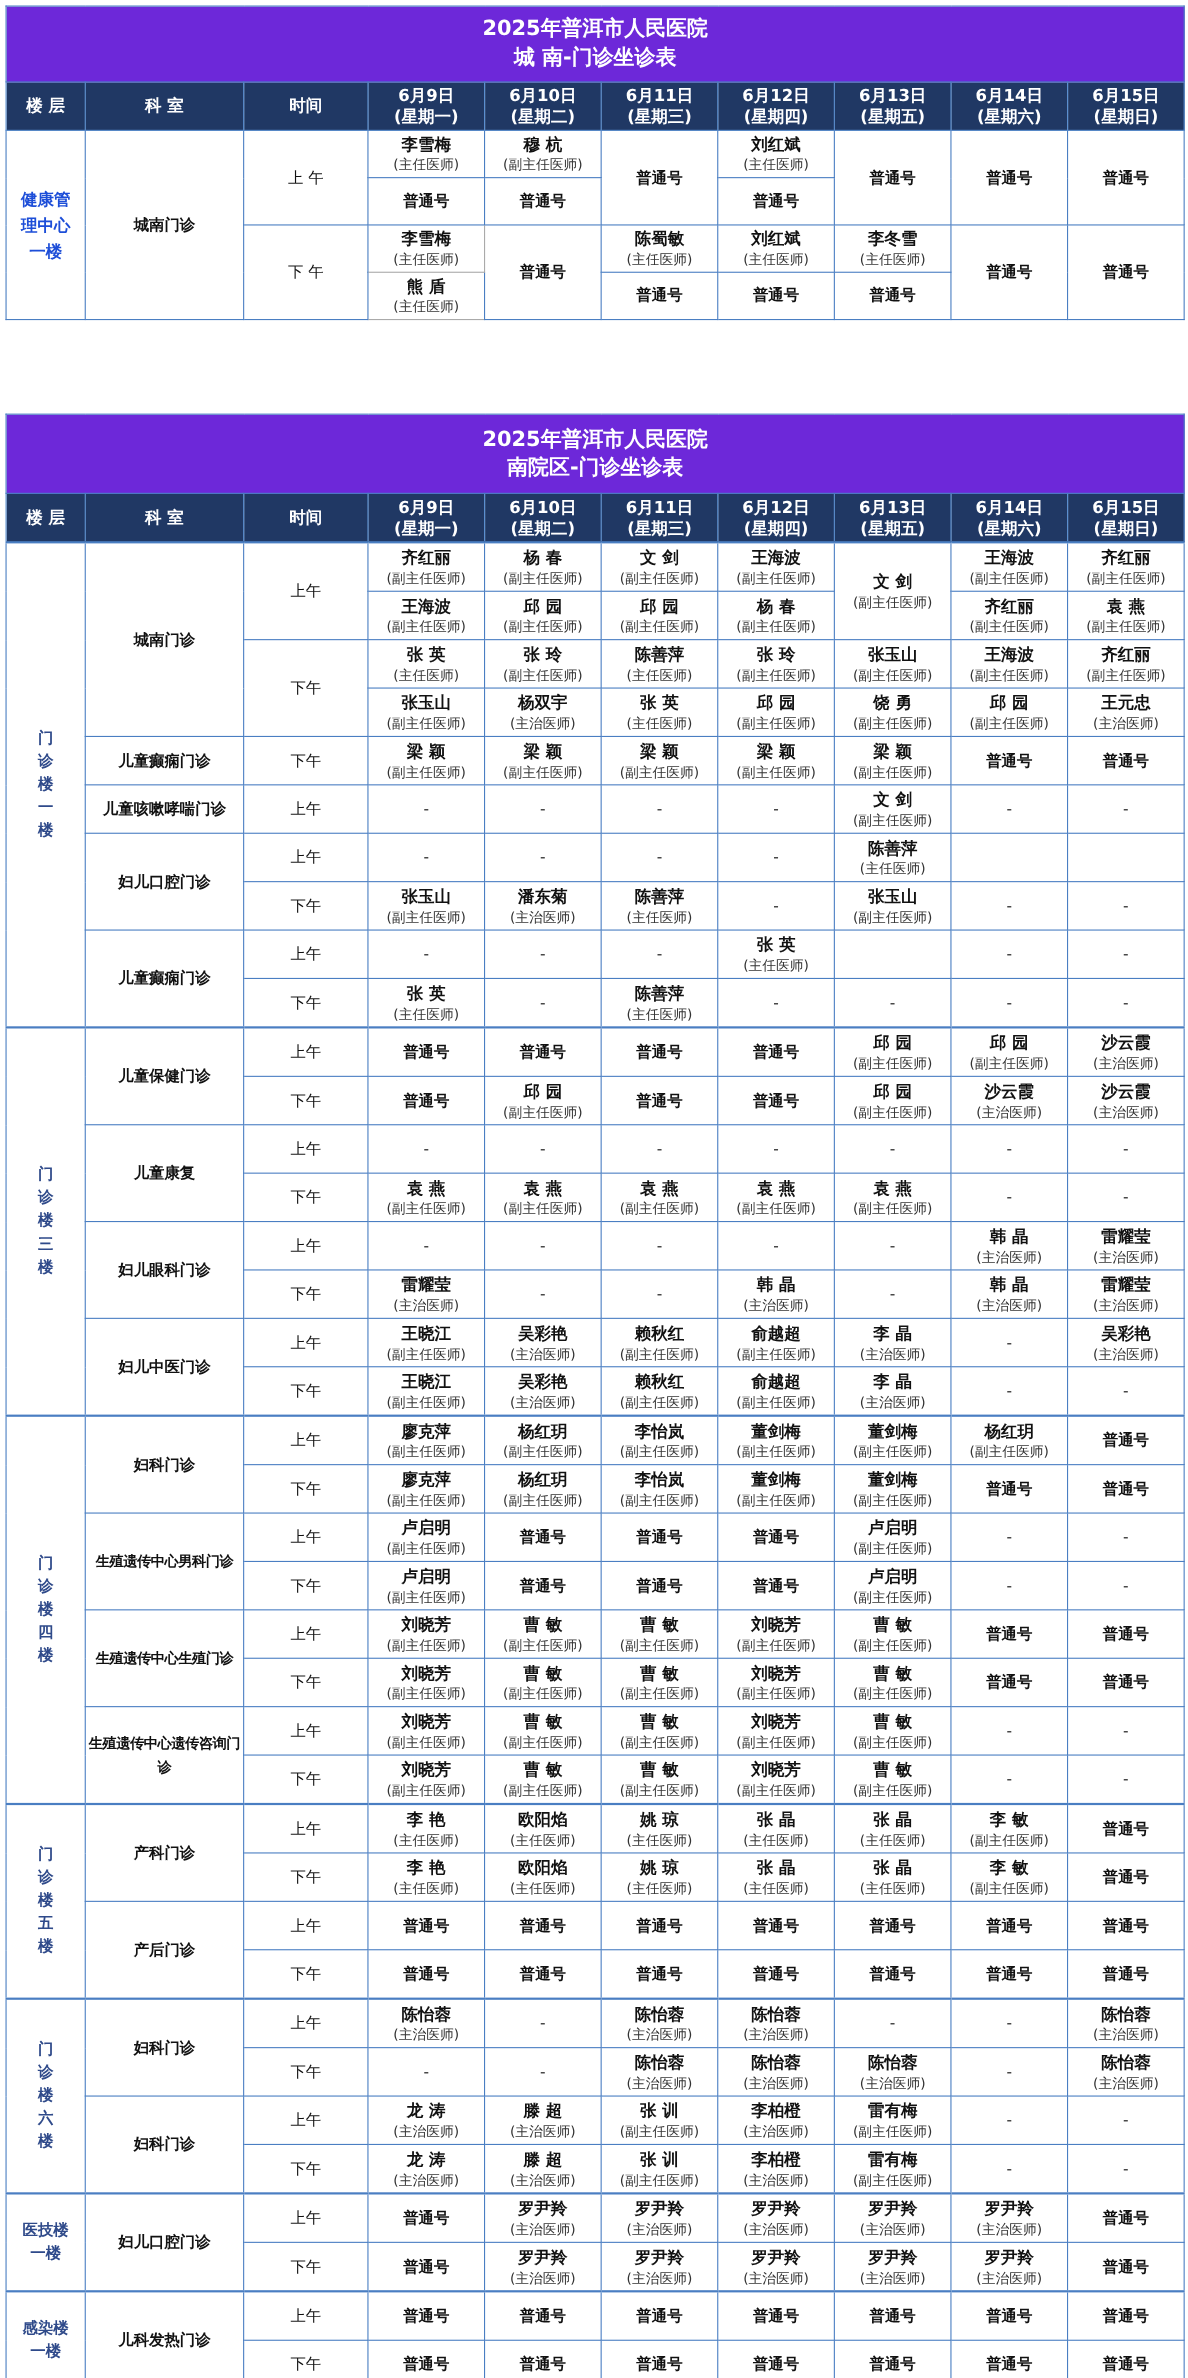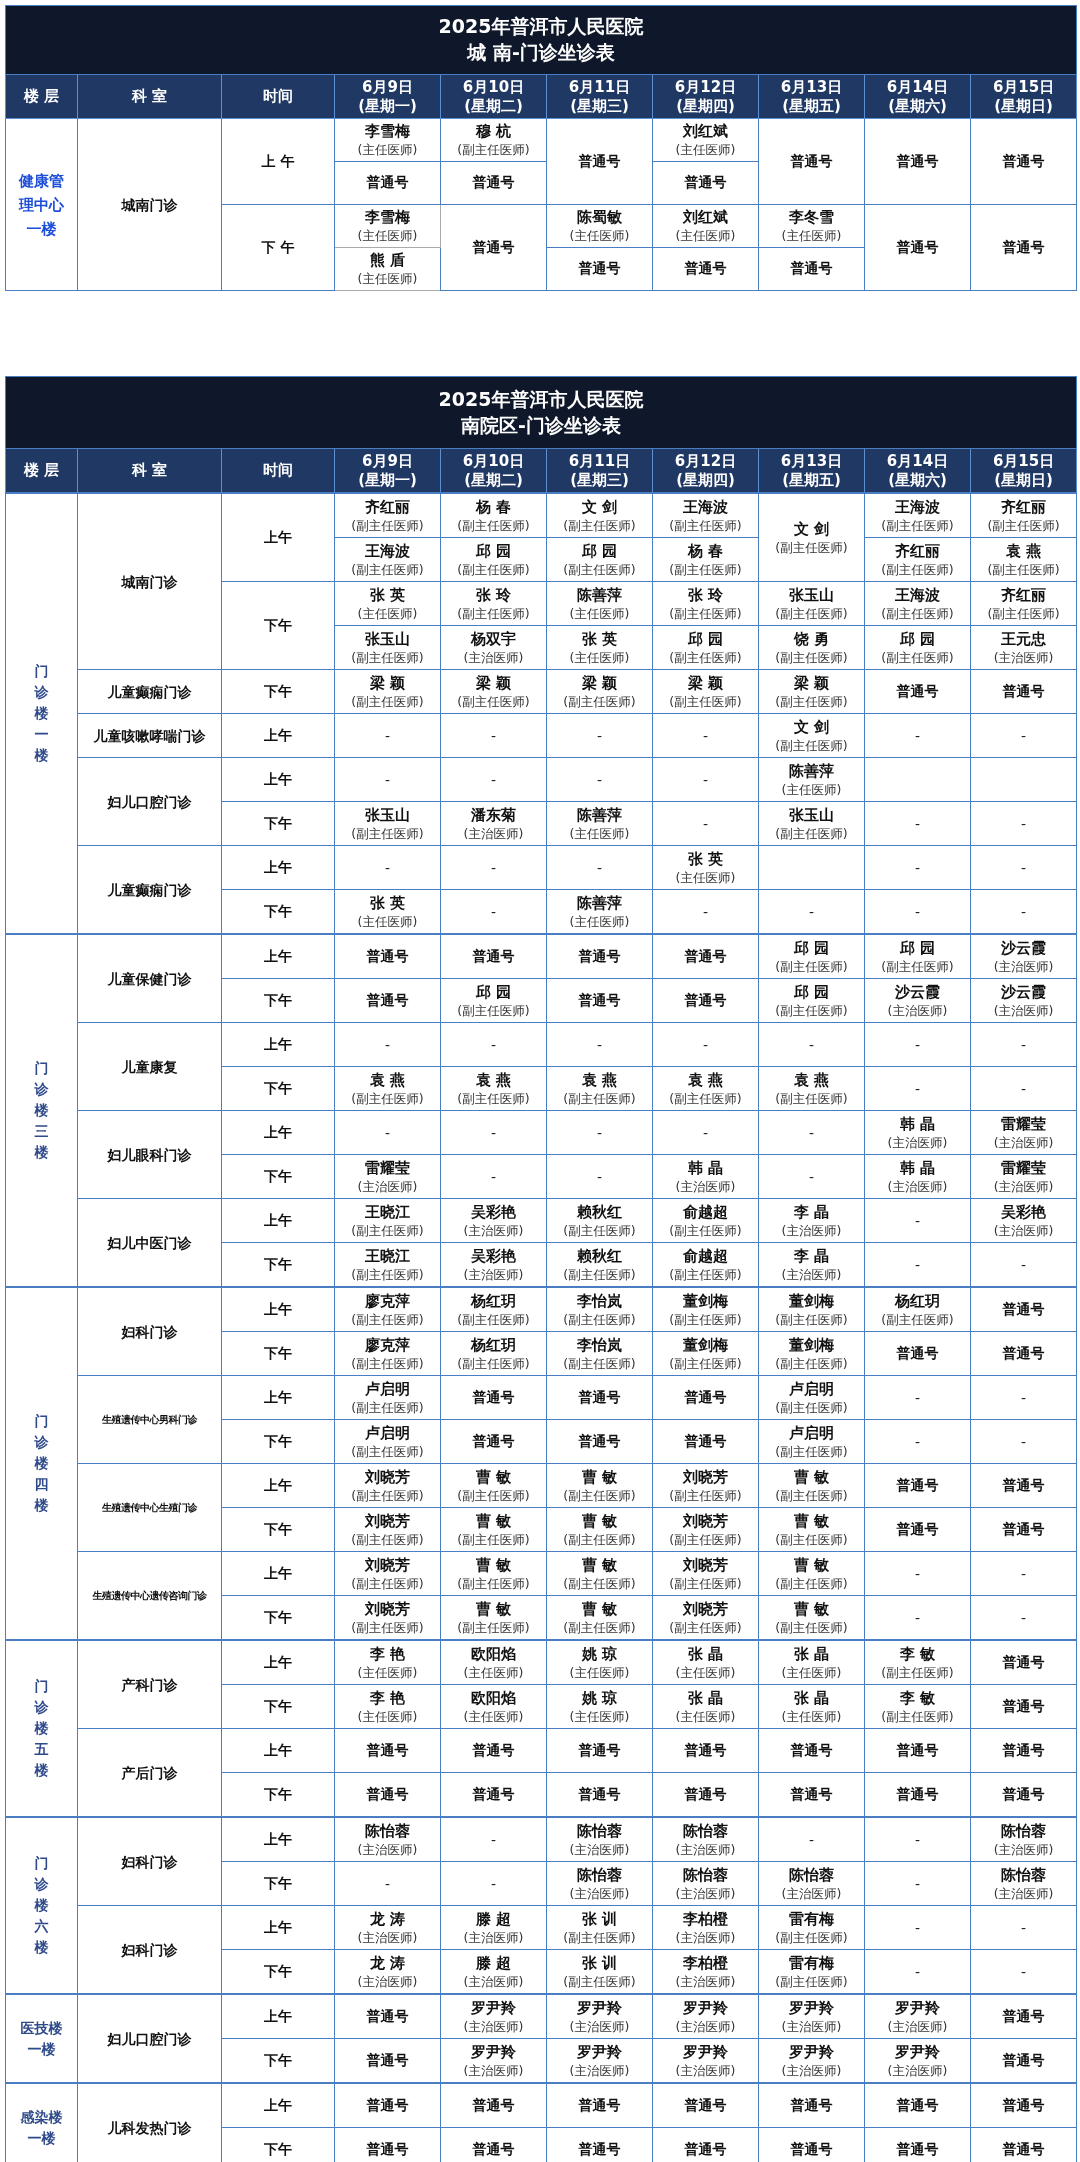--- a/index.html
+++ b/index.html
@@ -4,34 +4,34 @@
 <style>
   html,body{margin:0;padding:0;background:#ffffff;}
   body{width:1080px;height:2162px;position:relative;overflow:hidden;font-family:"DejaVu Sans","Liberation Sans",sans-serif;color:#111;}
   .sched{position:absolute;left:5px;width:1070px;border-collapse:collapse;table-layout:fixed;}
   #t1{top:5px;}
   #t2{top:376px;}
   .sched col.c-floor{width:72px;}
   .sched col.c-dept{width:144px;}
   .sched col.c-time{width:113px;}
   .sched col.c-day{width:106px;}
-  .title-row th{background:#0f172a;color:#fff;font-weight:bold;font-size:19px;line-height:26px;padding:4px 0 6px;border:1px solid #4a7ec2;}
+  .title-row th{background:#6d28d9;color:#fff;font-weight:bold;font-size:19px;line-height:26px;padding:4px 0 6px;border:1px solid #4a7ec2;}
   .hdr th{background:#203864;color:#fff;font-weight:bold;font-size:15px;line-height:19px;border:1px solid #5b8fd0;padding:0;}
   #t1 .title-row th{height:58px;}
   #t2 .title-row th{height:61px;}
   .hdr th{height:43px;}
   .sched td{border:1px solid #4a7ec2;text-align:center;vertical-align:middle;padding:0;font-size:14px;}
   #t1 td{height:42px;}
   #t2 td{height:43px;}
   .floor{font-weight:bold;color:#2f4a8a;font-size:15px;line-height:21px;}
   #t1 .floor{color:#1d4ed8;font-size:15px;line-height:24px;}
   .floor span{display:block;}
   .dept{font-weight:bold;font-size:15px;line-height:22px;}
-  .dept.small{font-size:10px;letter-spacing:-0.5px;font-family:Liberation Serif, serif;}
-  .time{font-weight:bold;font-size:16px;}
+  .dept.small{font-size:13px;letter-spacing:-0.5px;font-family:Liberation Serif, serif;}
+  .time{font-weight:normal;font-size:16px;}
   .doc-name{display:block;font-weight:bold;font-size:15px;line-height:19px;}
   .doc-title{display:block;font-size:12.5px;line-height:17px;color:#333;}
   .plain{font-weight:bold;font-size:15px;}
   .dash{font-size:13px;color:#222;}
   .grp-top td{border-top:2px solid #4a7ec2;}
   .gray{border-color:#aaaaaa !important;}
 </style>
 </head>
 <body>
 

